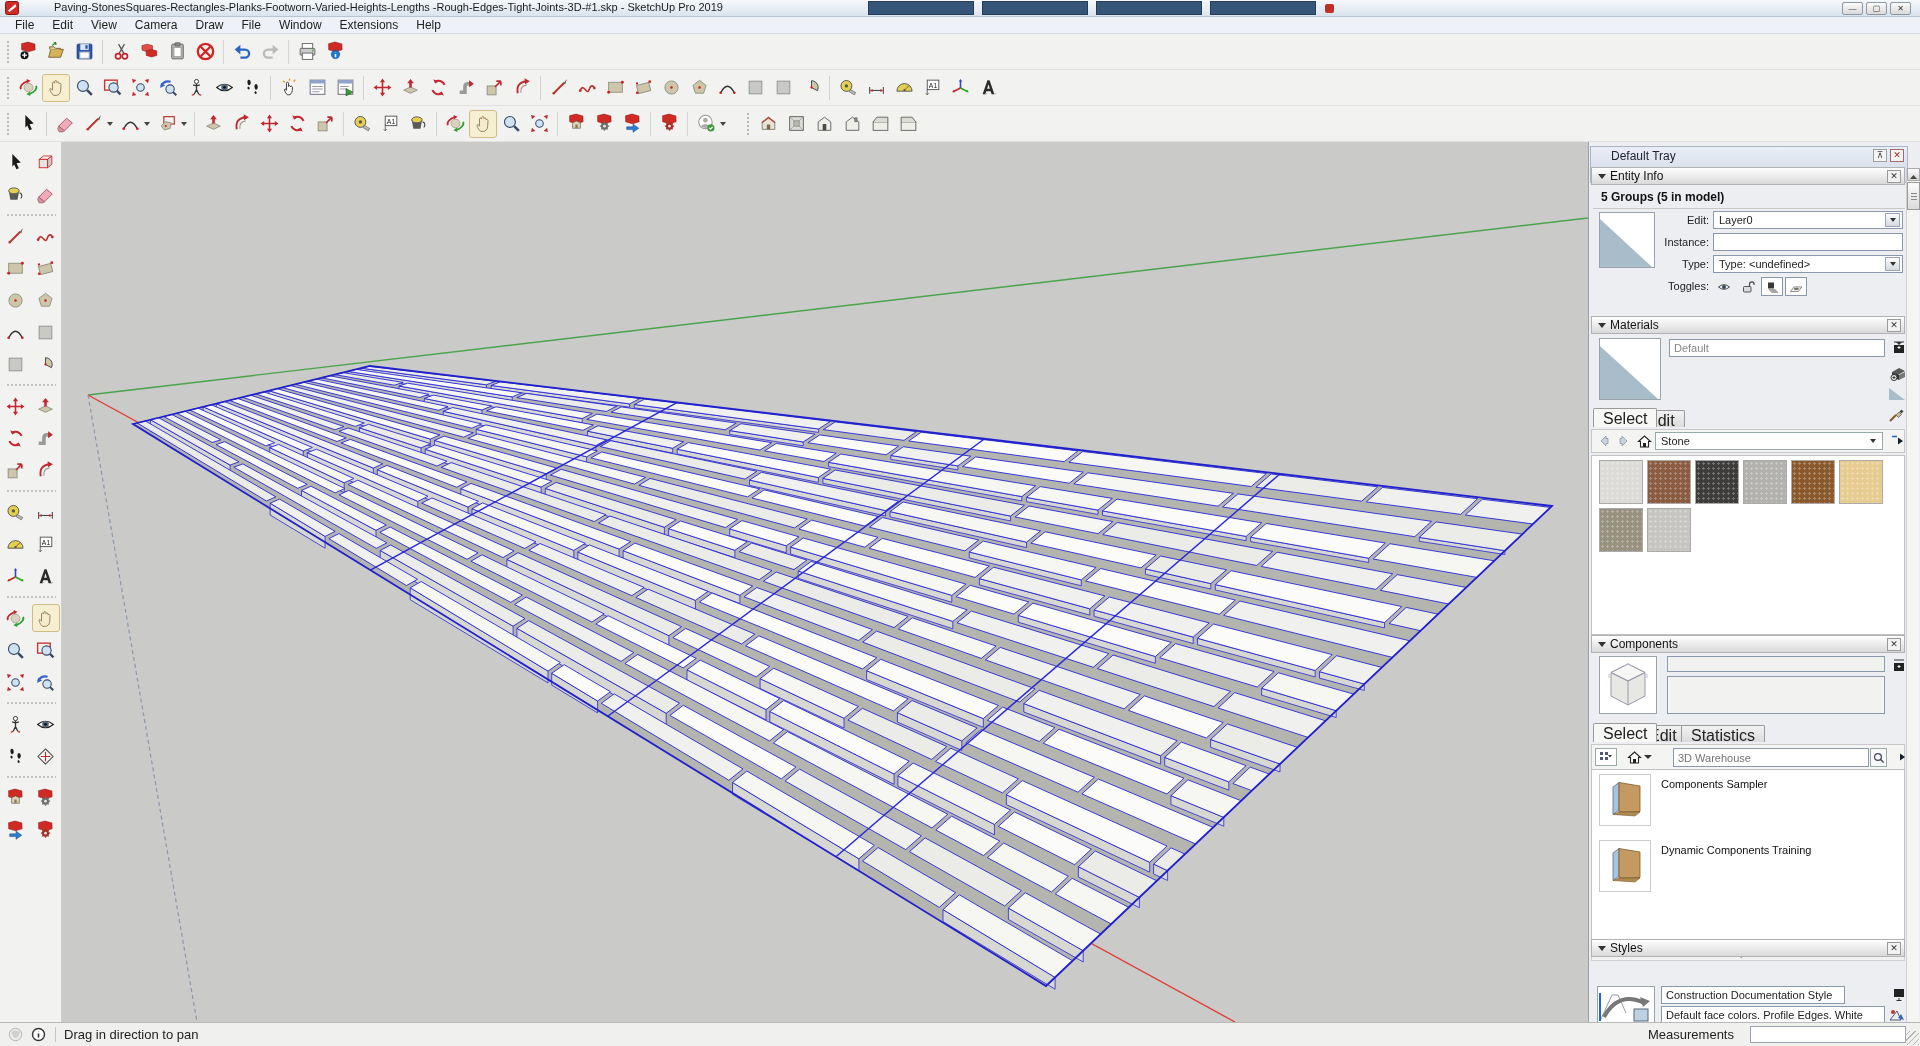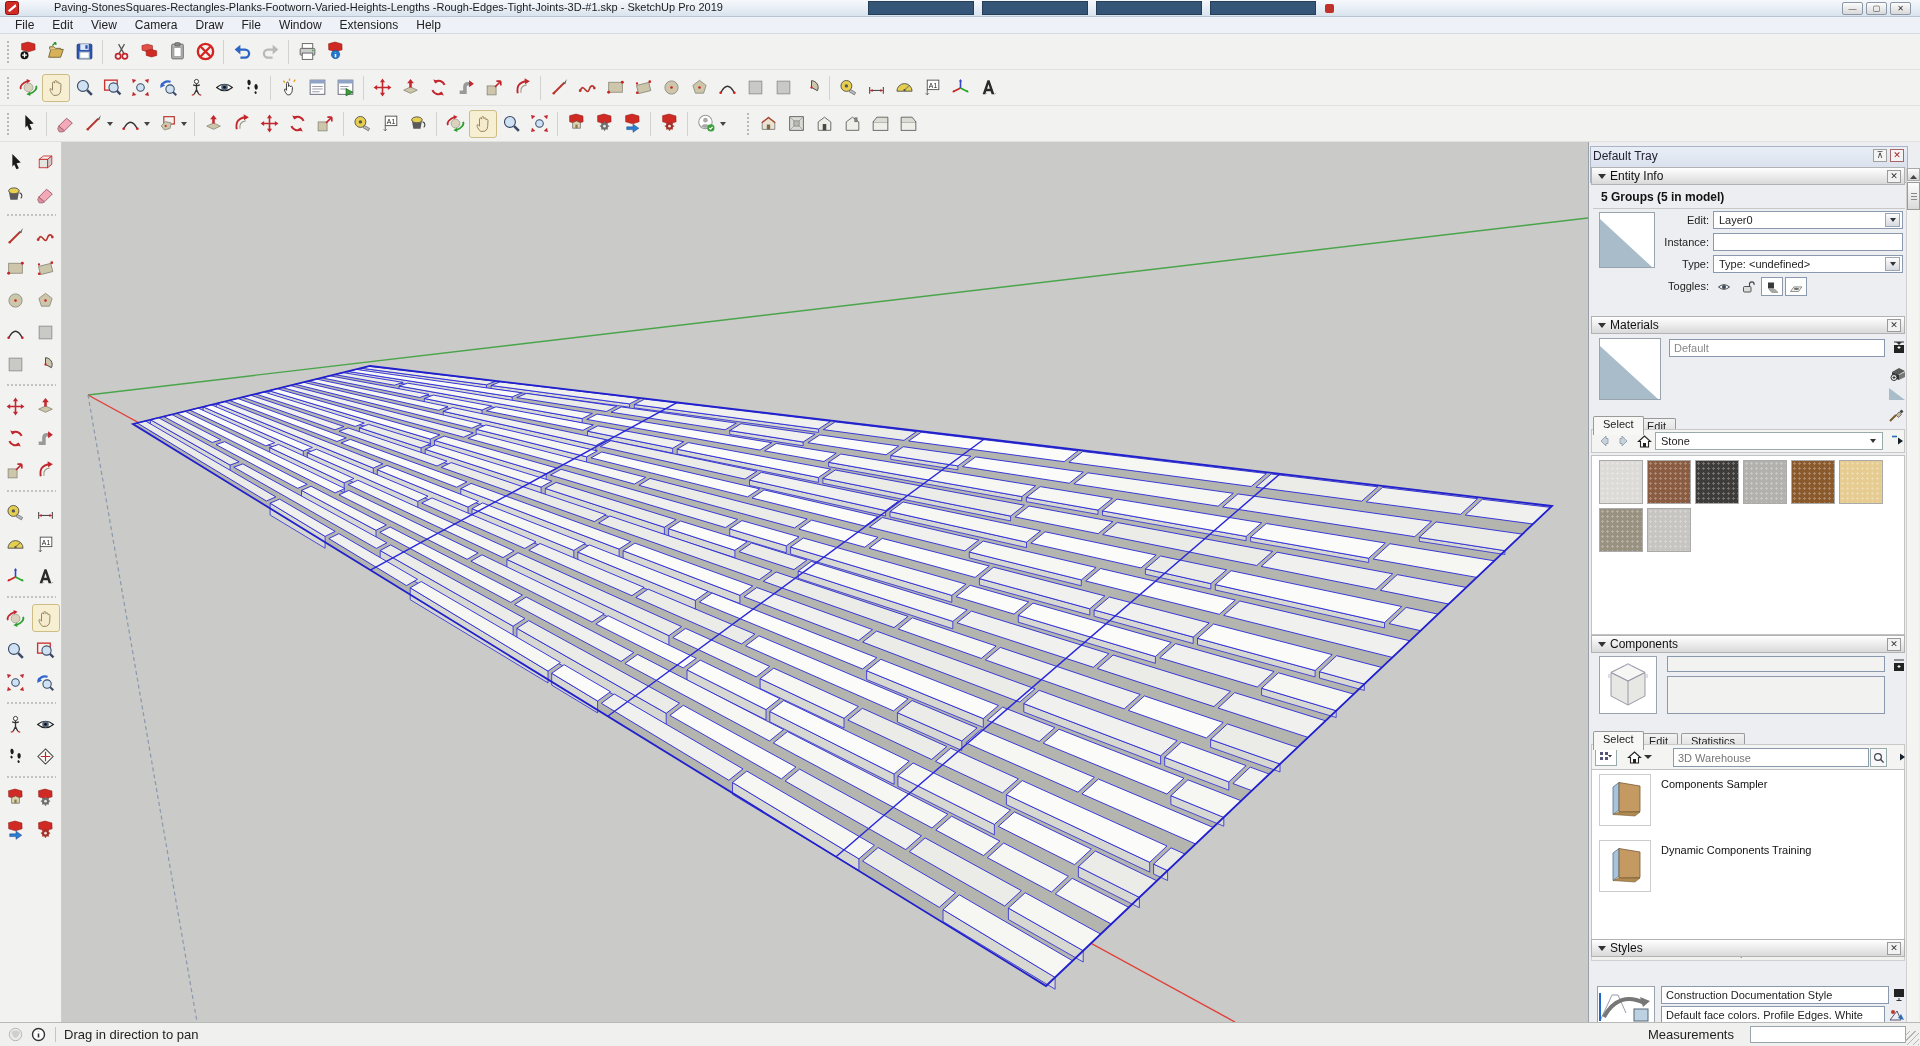--- a/index.html
+++ b/index.html
@@ -44,39 +44,39 @@
     background-image:radial-gradient(#c2c2c0 1px, transparent 1.2px); background-size:4px 4px; }
 
   
   #viewport { position:absolute; left:62px; top:142px; width:1526px; height:880px; background:#cacac8; z-index:1; }
   #viewport svg { position:absolute; left:0; top:0; }
 
   
   #tray { position:absolute; left:1588px; top:142px; width:332px; height:880px; background:#eceef1;
     border-left:1px solid #9aa0a8; z-index:26; overflow:hidden; font-size:11px; color:#222; }
   #tray-titlebar { position:absolute; left:1px; top:4px; width:318px; height:37px;
-    background:linear-gradient(#e9eef6,#cfd9e8); border:1px solid #aab4c2; padding:2px 2px; font-size:12px; color:#223; }
+    background:linear-gradient(#e9eef6,#cfd9e8); border:1px solid #aab4c2; padding:2px 20px; font-size:12px; color:#223; }
   .trayicon { position:absolute; top:6px; width:14px; height:13px; background:#f4f4f4; border:1px solid #a0a0a0;
     font-size:9px; line-height:11px; text-align:center; color:#444; }
   .section-h { position:absolute; left:2px; width:314px; height:18px; background:linear-gradient(#ffffff,#d9d9d9);
     border:1px solid #b2b2b2; font-size:12px; color:#111; padding:1px 4px 0 18px; }
   .sec-tri { position:absolute; left:6px; top:6px; width:0; height:0; border-left:4px solid transparent;
     border-right:4px solid transparent; border-top:5px solid #333; }
   .sec-x { position:absolute; right:3px; top:2px; width:14px; height:13px; background:#f2f2f2;
     border:1px solid #9a9a9a; font-size:9px; line-height:11px; text-align:center; color:#333; }
   .field-label { position:absolute; font-size:11px; color:#222; text-align:right; }
   .combo { position:absolute; background:#fff; border:1px solid #8a99ad; height:18px; font-size:11px;
     display:flex; align-items:center; padding:0 2px 0 5px; }
   .combo .cdd { margin-left:auto; width:15px; height:14px; background:linear-gradient(#fdfdfd,#d5d9e0);
     border:1px solid #9aa6b5; display:flex; align-items:center; justify-content:center; }
   .cdd i { width:0; height:0; border-left:3.5px solid transparent; border-right:3.5px solid transparent; border-top:4px solid #333; }
   .tinput { position:absolute; background:#fff; border:1px solid #8a99ad; height:18px; font-size:11px; padding:0 4px; font-family:"Liberation Sans",sans-serif; color:#555; }
   .thumbbox { position:absolute; background:#fff; border:1px solid #9aa4ae; }
   .tab { position:absolute; height:17px; padding:1px 9px 0; border:1px solid #9a9a9a; border-bottom:none;
-    background:linear-gradient(#f2f2f2,#dcdcdc); font-size:11px; color:#222; border-radius:2px 2px 0 0;margin-top:8px; }
+    background:linear-gradient(#f2f2f2,#dcdcdc); font-size:16px; color:#222; border-radius:2px 2px 0 0; }
   .tab.active { background:#f7f7f6; height:19px; z-index:2; }
   .navbtn { position:absolute; width:18px; height:18px; display:flex; align-items:center; justify-content:center; }
   .white-panel { position:absolute; left:2px; width:314px; background:#fff; border:1px solid #c2c2c2; }
   .swatch { position:absolute; width:44px; height:44px; border:1px solid #aaa;
     background-image:radial-gradient(rgba(255,255,255,.28) 1px, transparent 1.4px); background-size:5px 5px; }
   .togglebtn { position:absolute; width:22px; height:19px; display:flex; align-items:center; justify-content:center; border:1px solid transparent; }
   .togglebtn.pressed { background:#fff; border:1px solid #8a99ad; }
   .comp-item-label { position:absolute; left:72px; font-size:11px; font-weight:normal; color:#111; }
   .pager-arrow { position:absolute; top:2px; width:16px; height:14px; color:#9aa; }
 
@@ -1426,21 +1426,21 @@
   <div class="thumbbox" style="left:8px; top:844px; width:58px; height:40px">
     <svg width="56" height="38" viewBox="0 0 56 38">
       <rect width="56" height="38" fill="#fff"></rect>
       <path d="M2 34L14 8h6l8 18" stroke="#99a" fill="none"></path>
       <path d="M6 30C16 12 30 8 46 16" stroke="#777" stroke-width="4" fill="none"></path>
       <path d="M42 10l10 4-7 6z" fill="#777"></path>
       <rect x="36" y="22" width="14" height="12" fill="#bcd2e2" stroke="#567"></rect>
       <path d="M2 6v28" stroke="#26c" stroke-width="2"></path>
     </svg>
   </div>
-  <input class="tinput" style="left: 72px; top: 844px; width: 228px; height: 18px; color: rgb(34, 34, 34);" value="Construction Documentation Style">
+  <input class="tinput" style="left: 72px; top: 844px; width: 184px; height: 18px; color: rgb(34, 34, 34);" value="Construction Documentation Style">
   <input class="tinput" style="left: 72px; top: 864px; width: 224px; height: 18px; color: rgb(34, 34, 34);" value="Default face colors. Profile Edges. White">
   <div class="abs" style="left:302px; top:844px">
     <svg width="16" height="16" viewBox="0 0 16 16">
         <rect x="3" y="3" width="10" height="8" fill="#222"></rect>
         <path d="M8 12v2M5.5 14.5h5" stroke="#333"></path>
       </svg>
   </div>
   <div class="abs" style="left:300px; top:866px">
     <svg width="16" height="14" viewBox="0 0 16 14">
         <path d="M1 12l7-9 4 9z" fill="none" stroke="#557" stroke-width="1"></path>

